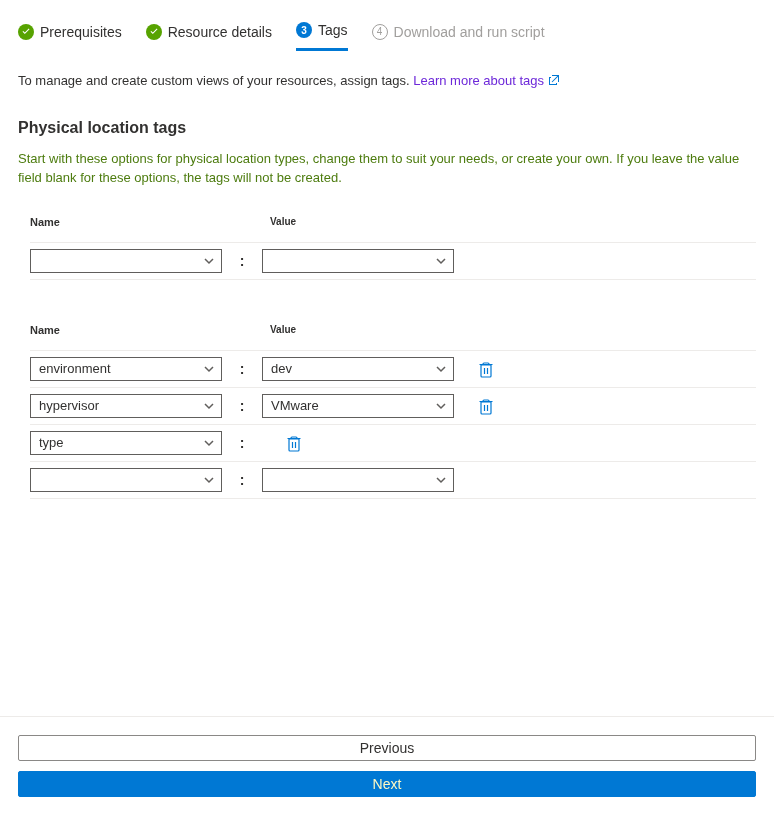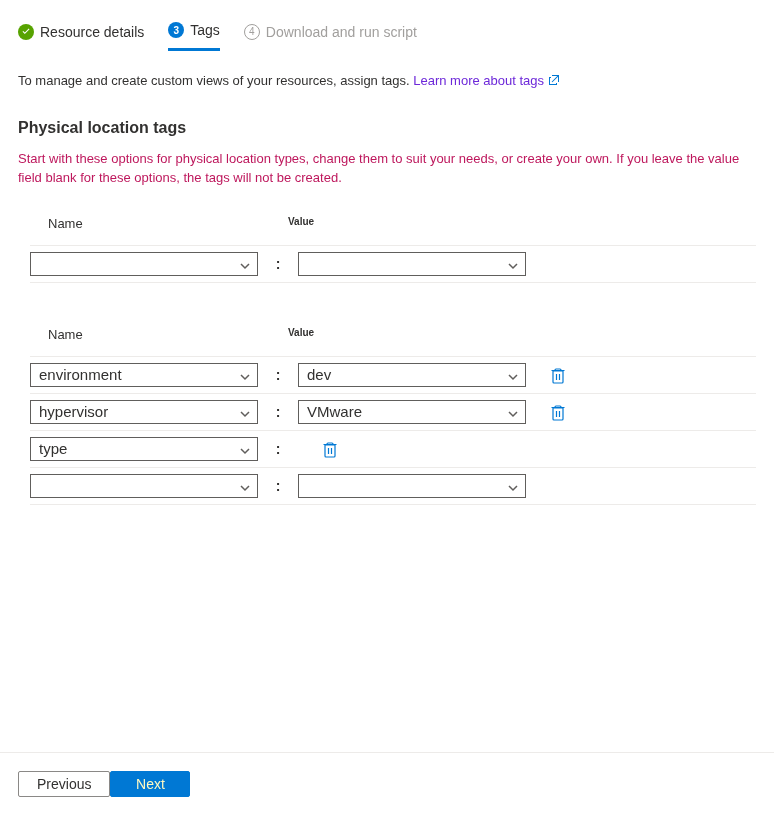--- a/index.html
+++ b/index.html
@@ -94,65 +94,64 @@
   .ext-icon svg { width: 12px; height: 12px; fill: #0078d4; }
   
   h3 {
     font-size: 16px;
     font-weight: 600;
     margin: 0 0 12px 0;
     color: #323130;
   }
   .section-help {
     font-size: 13px;
-    color: #be185d;
+    color: #4d7c0f;
     line-height: 1.5;
     margin-bottom: 28px;
     max-width: 740px;
   }
   
   .tags-block {
     margin-left: 12px;
     margin-bottom: 44px;
   }
   .tag-head {
     display: flex;
     gap: 0;
     margin-bottom: 14px;
   }
   .tag-head .col-name {
     width: 240px;
-    font-size: 13px;
-    font-weight: 400;
-    margin-left: 18px;
+    font-size: 11px;
+    font-weight: 700;
   }
   .tag-head .col-value {
     font-size: 10px;
     font-weight: 600;
   }
   .tag-row {
     display: flex;
     align-items: center;
     gap: 0;
     border-top: 1px solid #edebe9;
     padding: 6px 0;
   }
   .tag-row:last-of-type {
     border-bottom: 1px solid #edebe9;
   }
   .combo {
     position: relative;
-    width: 228px;
+    width: 192px;
     height: 24px;
     border: 1px solid #605e5c;
     background: #fff;
     display: flex;
     align-items: center;
     padding: 0 24px 0 8px;
-    font-size: 15px;
+    font-size: 13px;
     cursor: pointer;
   }
   .combo .chev {
     position: absolute;
     right: 6px;
     top: 50%;
     transform: translateY(-50%);
     width: 12px;
     height: 12px;
   }
@@ -185,20 +184,22 @@
   }
   
   .footer {
     position: absolute;
     left: 0;
     right: 0;
     bottom: 0;
     border-top: 1px solid #edebe9;
     padding: 18px;
     display: flex;
+    gap: 10px;
+    flex-direction: column;
   }
   .btn {
     height: 26px;
     min-width: 80px;
     padding: 0 18px;
     font-size: 14px;
     border-radius: 2px;
     cursor: pointer;
     display: inline-flex;
     align-items: center;
@@ -214,20 +215,28 @@
     border: 1px solid #0078d4;
     color: #fef9c3;
   }
 </style>
 </head>
 <body>
 
 <div class="container">
 
   <div class="steps">
+    <div class="step">
+      <span class="step-icon done">
+        <svg viewBox="0 0 12 12">
+            <path d="M10.2 2.8 4.6 8.4 1.8 5.6l.9-.9 1.9 1.9 4.7-4.7z"></path>
+          </svg>
+      </span>
+      <span class="step-label">Prerequisites</span>
+    </div>
     <div class="step">
       <span class="step-icon done">
         <svg viewBox="0 0 12 12">
             <path d="M10.2 2.8 4.6 8.4 1.8 5.6l.9-.9 1.9 1.9 4.7-4.7z"></path>
           </svg>
       </span>
       <span class="step-label">Resource details</span>
     </div>
     <div class="step active">
       <span class="step-icon current">3</span>

